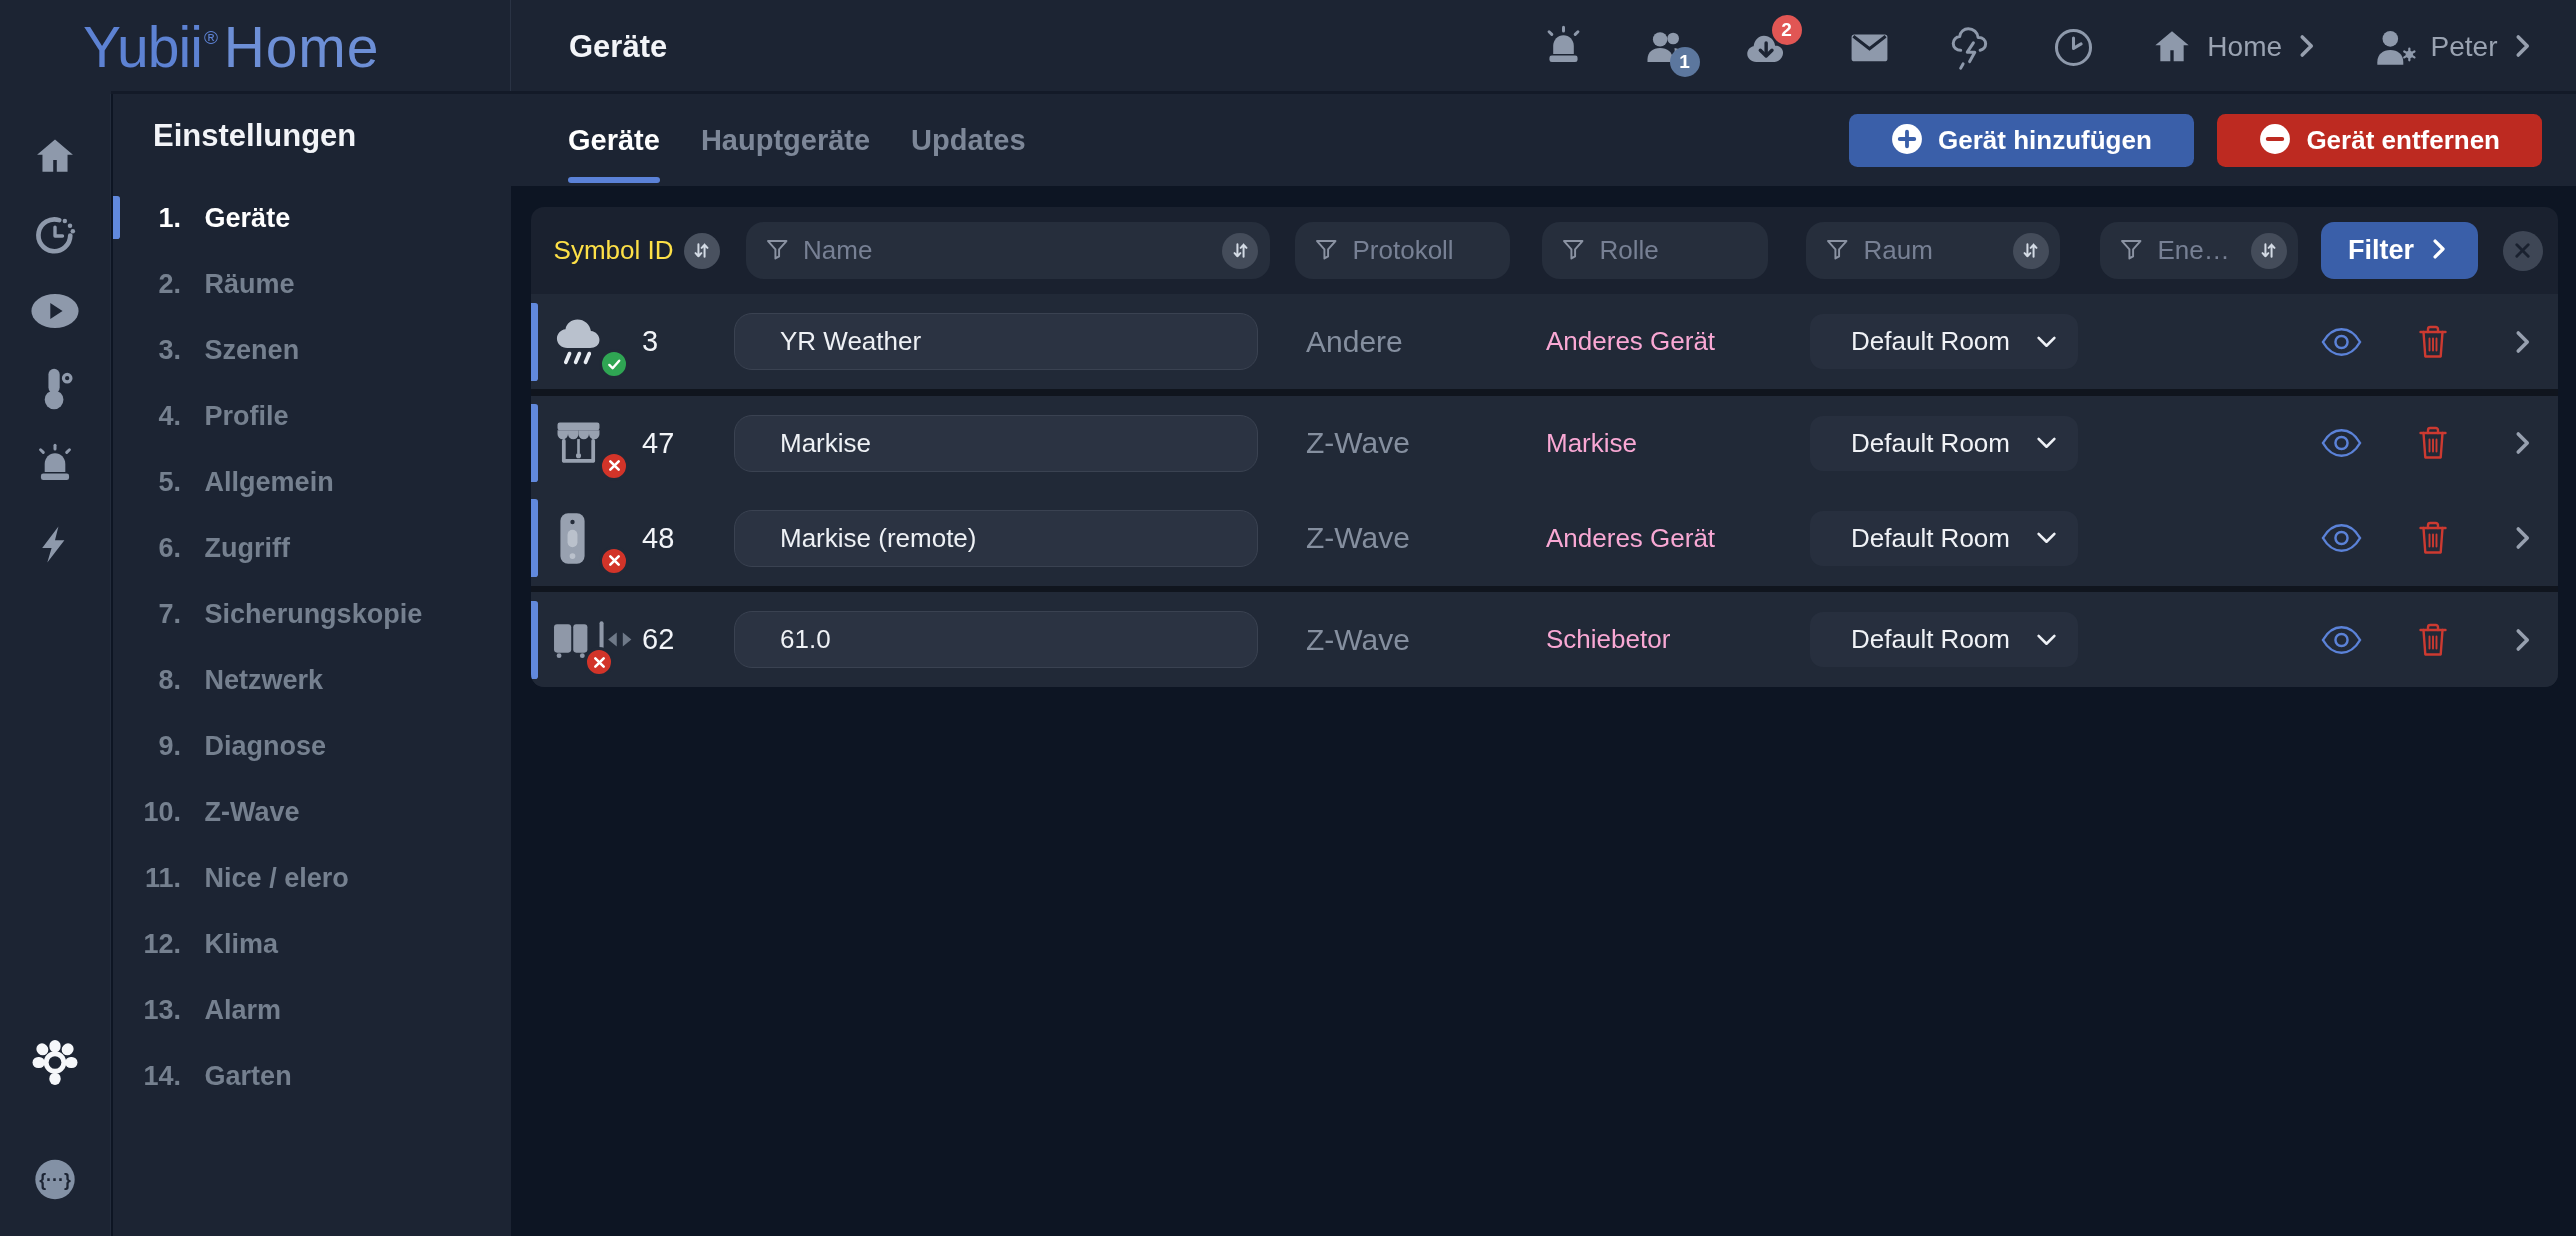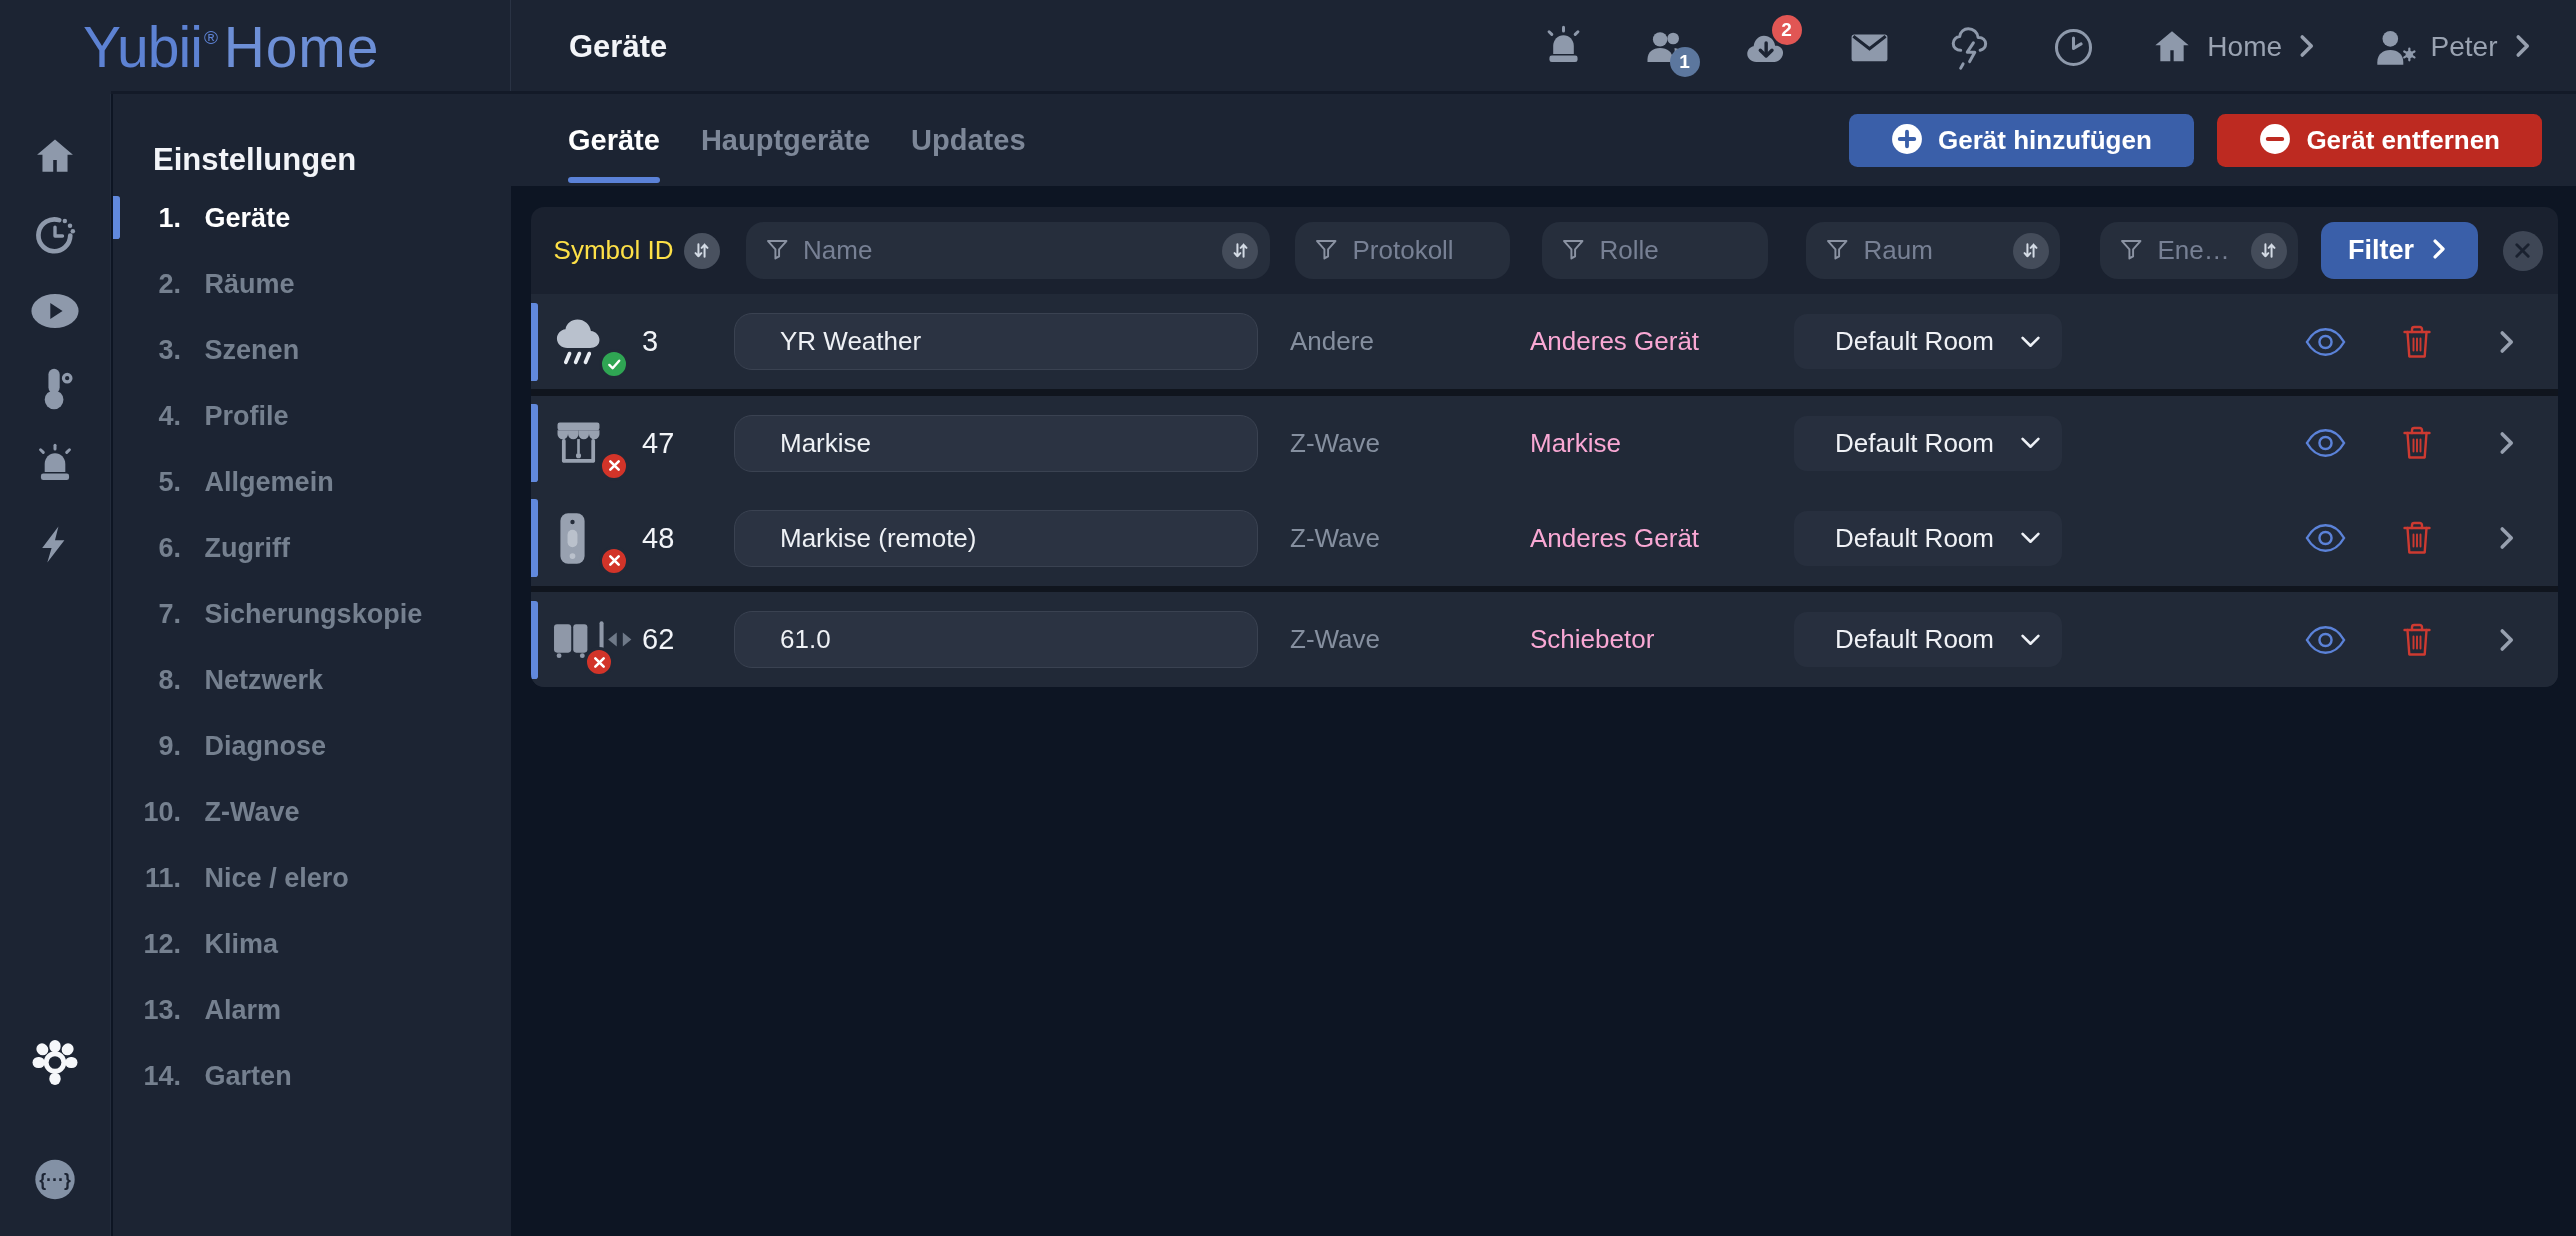--- a/index.html
+++ b/index.html
@@ -25,21 +25,21 @@
     color:#fff; display:flex; align-items:center; justify-content:center; padding:0 5.7px; }
   .tb-badge.red { top:-9.4px; right:-11.3px; background:#e15654; }
   .tb-badge.blue { bottom:-7.5px; right:-11.3px; background:#5c779e; }
   .tb-group { display:flex; align-items:center; gap:13px; margin-left:53px; cursor:pointer; }
   .tb-group-label { font-size:28px; color:#9aa3b2; }
   
   .rail { position:absolute; top:94px; left:0; width:111px; height:1142px; background:#1c2433; border-right:1.9px solid #232c3c; z-index:4; }
   .rail-icon { position:absolute; left:50%; transform:translateX(-50%); width:49px; height:49px; display:flex; align-items:center; justify-content:center; cursor:pointer; }
   
   .menu { position:absolute; top:94px; left:113px; width:398px; height:1142px; background:#1c2433; z-index:3; }
-  .menu-heading { position:absolute; top:48px; left:40px; font-size:31px; font-weight:bold; color:#f2f4f8; }
+  .menu-heading { position:absolute; top:24px; left:40px; font-size:31px; font-weight:bold; color:#f2f4f8; }
   .menu-items { position:absolute; top:91px; left:0; right:0; }
   .menu-item { position:relative; height:66px; display:flex; align-items:center; cursor:pointer; }
   .menu-num { width:68px; text-align:right; font-size:27px; font-weight:bold; color:#75808f; }
   .menu-label { margin-left:23.6px; font-size:27px; font-weight:bold; color:#75808f; }
   .menu-item.active .menu-num, .menu-item.active .menu-label { color:#ffffff; }
   .menu-stripe { position:absolute; left:0; top:11.3px; width:6.6px; height:43px; background:#6189dd; border-radius:0 2.8px 2.8px 0; }
   
   .content { position:absolute; top:94px; left:511px; width:2065px; height:1142px; }
   .tabs-strip { height:92px; background:#1c2433; display:flex; align-items:center; padding:0 34px 0 57px; }
   .tab { position:relative; height:100%; display:flex; align-items:center; margin-right:41px; cursor:pointer; }
@@ -77,21 +77,21 @@
   .row-stripe { position:absolute; left:0; top:8.5px; bottom:8.5px; width:6.6px; background:#6189dd; border-radius:0 2.8px 2.8px 0; }
   .row-iconwrap { position:relative; width:90px; margin-left:21px; height:68px; display:flex; align-items:center; flex:none; }
   .status-badge { position:absolute; bottom:-3.8px; width:30px; height:30px; border-radius:50%; border:3.8px solid #212937;
     display:flex; align-items:center; justify-content:center; }
   .status-badge.ok { background:#2fa553; right:13px; }
   .status-badge.error { background:#d23429; right:13px; }
   .row-iconwrap.wide .status-badge { right:28px; }
   .row-id { width:79px; font-size:29px; color:#f2f4f8; flex:none; }
   .name-input { width:524px; height:57px; margin-left:13px; background:#2b3342; border:0.9px solid #3a4251; border-radius:18px;
     color:#eef1f5; font-size:26px; font-family:"Liberation Sans",sans-serif; padding:0 45px; outline:none; flex:none; }
-  .cell-protocol { width:240px; margin-left:32px; font-size:26px; color:#858f9f; flex:none; white-space:nowrap; }
+  .cell-protocol { width:240px; margin-left:48px; font-size:30px; color:#858f9f; flex:none; white-space:nowrap; }
   .cell-role { width:264px; font-size:26px; color:#f9a8d4; flex:none; white-space:nowrap; }
   .room-dd { position:relative; width:268px; height:55px; background:#272f3e; border-radius:13px; display:flex; align-items:center;
     padding-left:41px; cursor:pointer; flex:none; }
   .room-dd-label { font-size:26px; color:#f0f2f6; }
   .room-dd-chevron { position:absolute; right:21px; top:50%; transform:translateY(-50%); display:flex; }
   .row-actions { display:flex; align-items:center; margin-left:243px; }
   .act { width:41px; height:41px; display:flex; align-items:center; justify-content:center; cursor:pointer; }
   .act + .act { margin-left:50px; }
 </style>
 </head>

